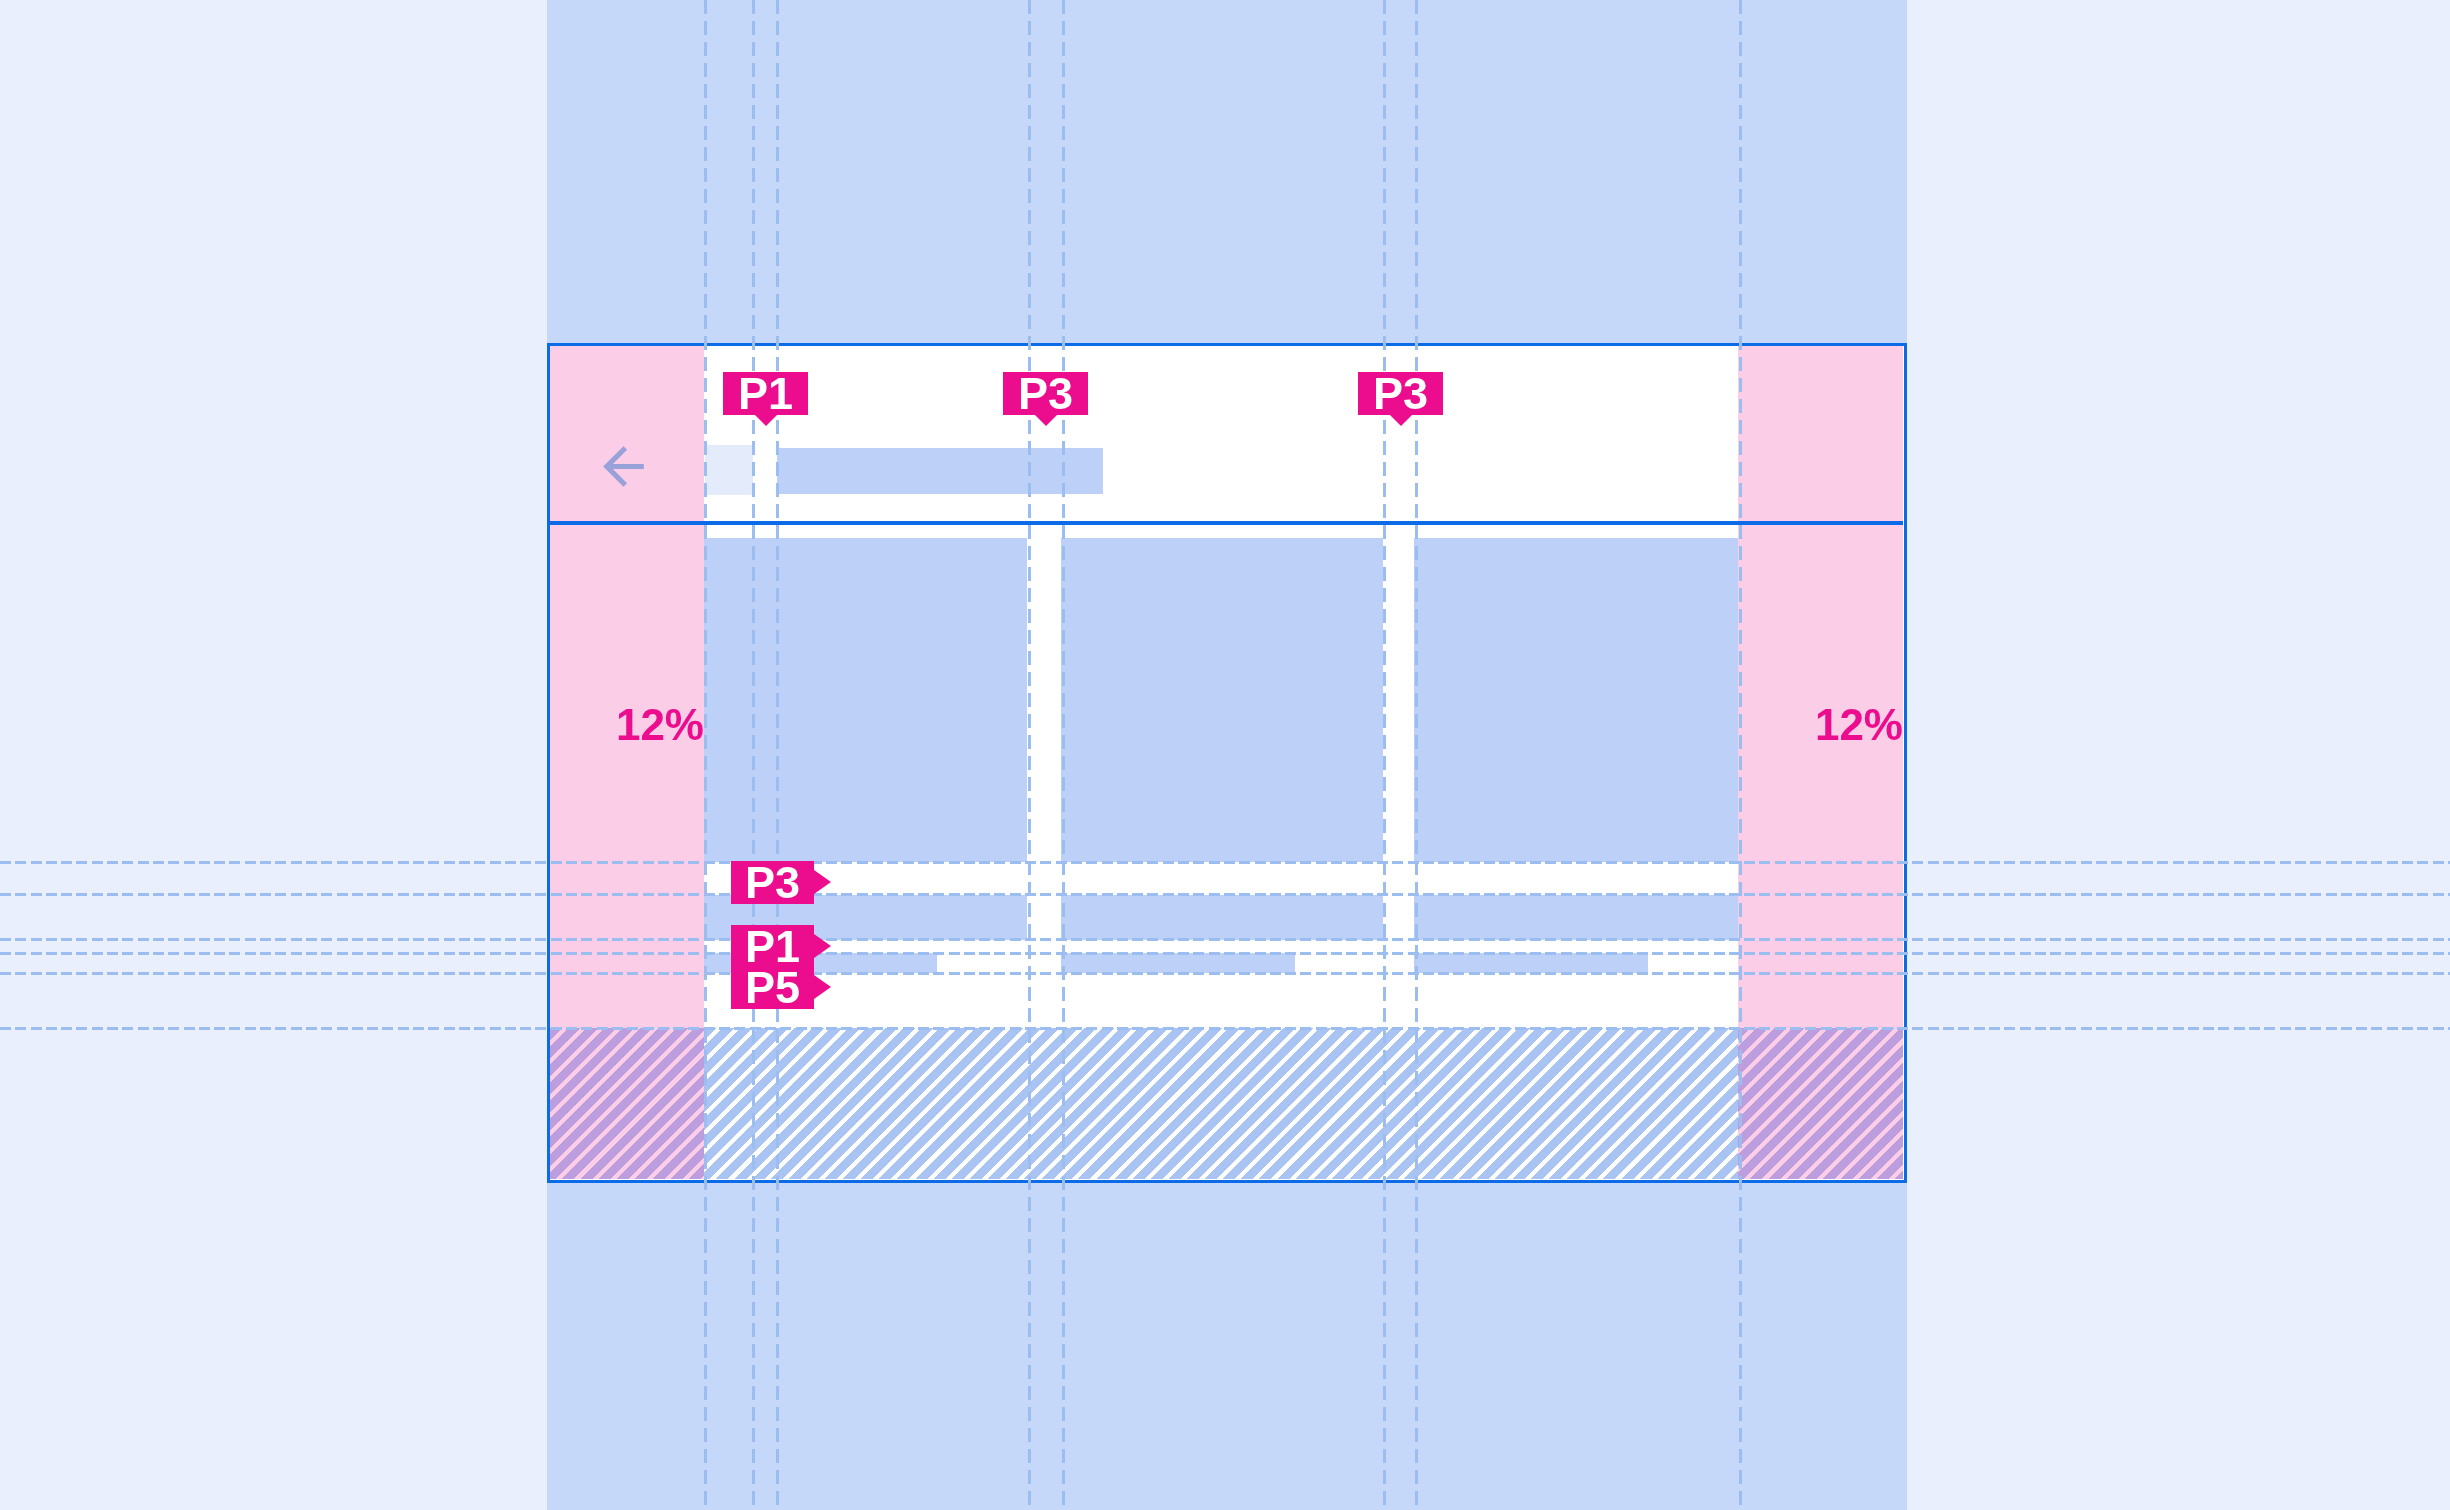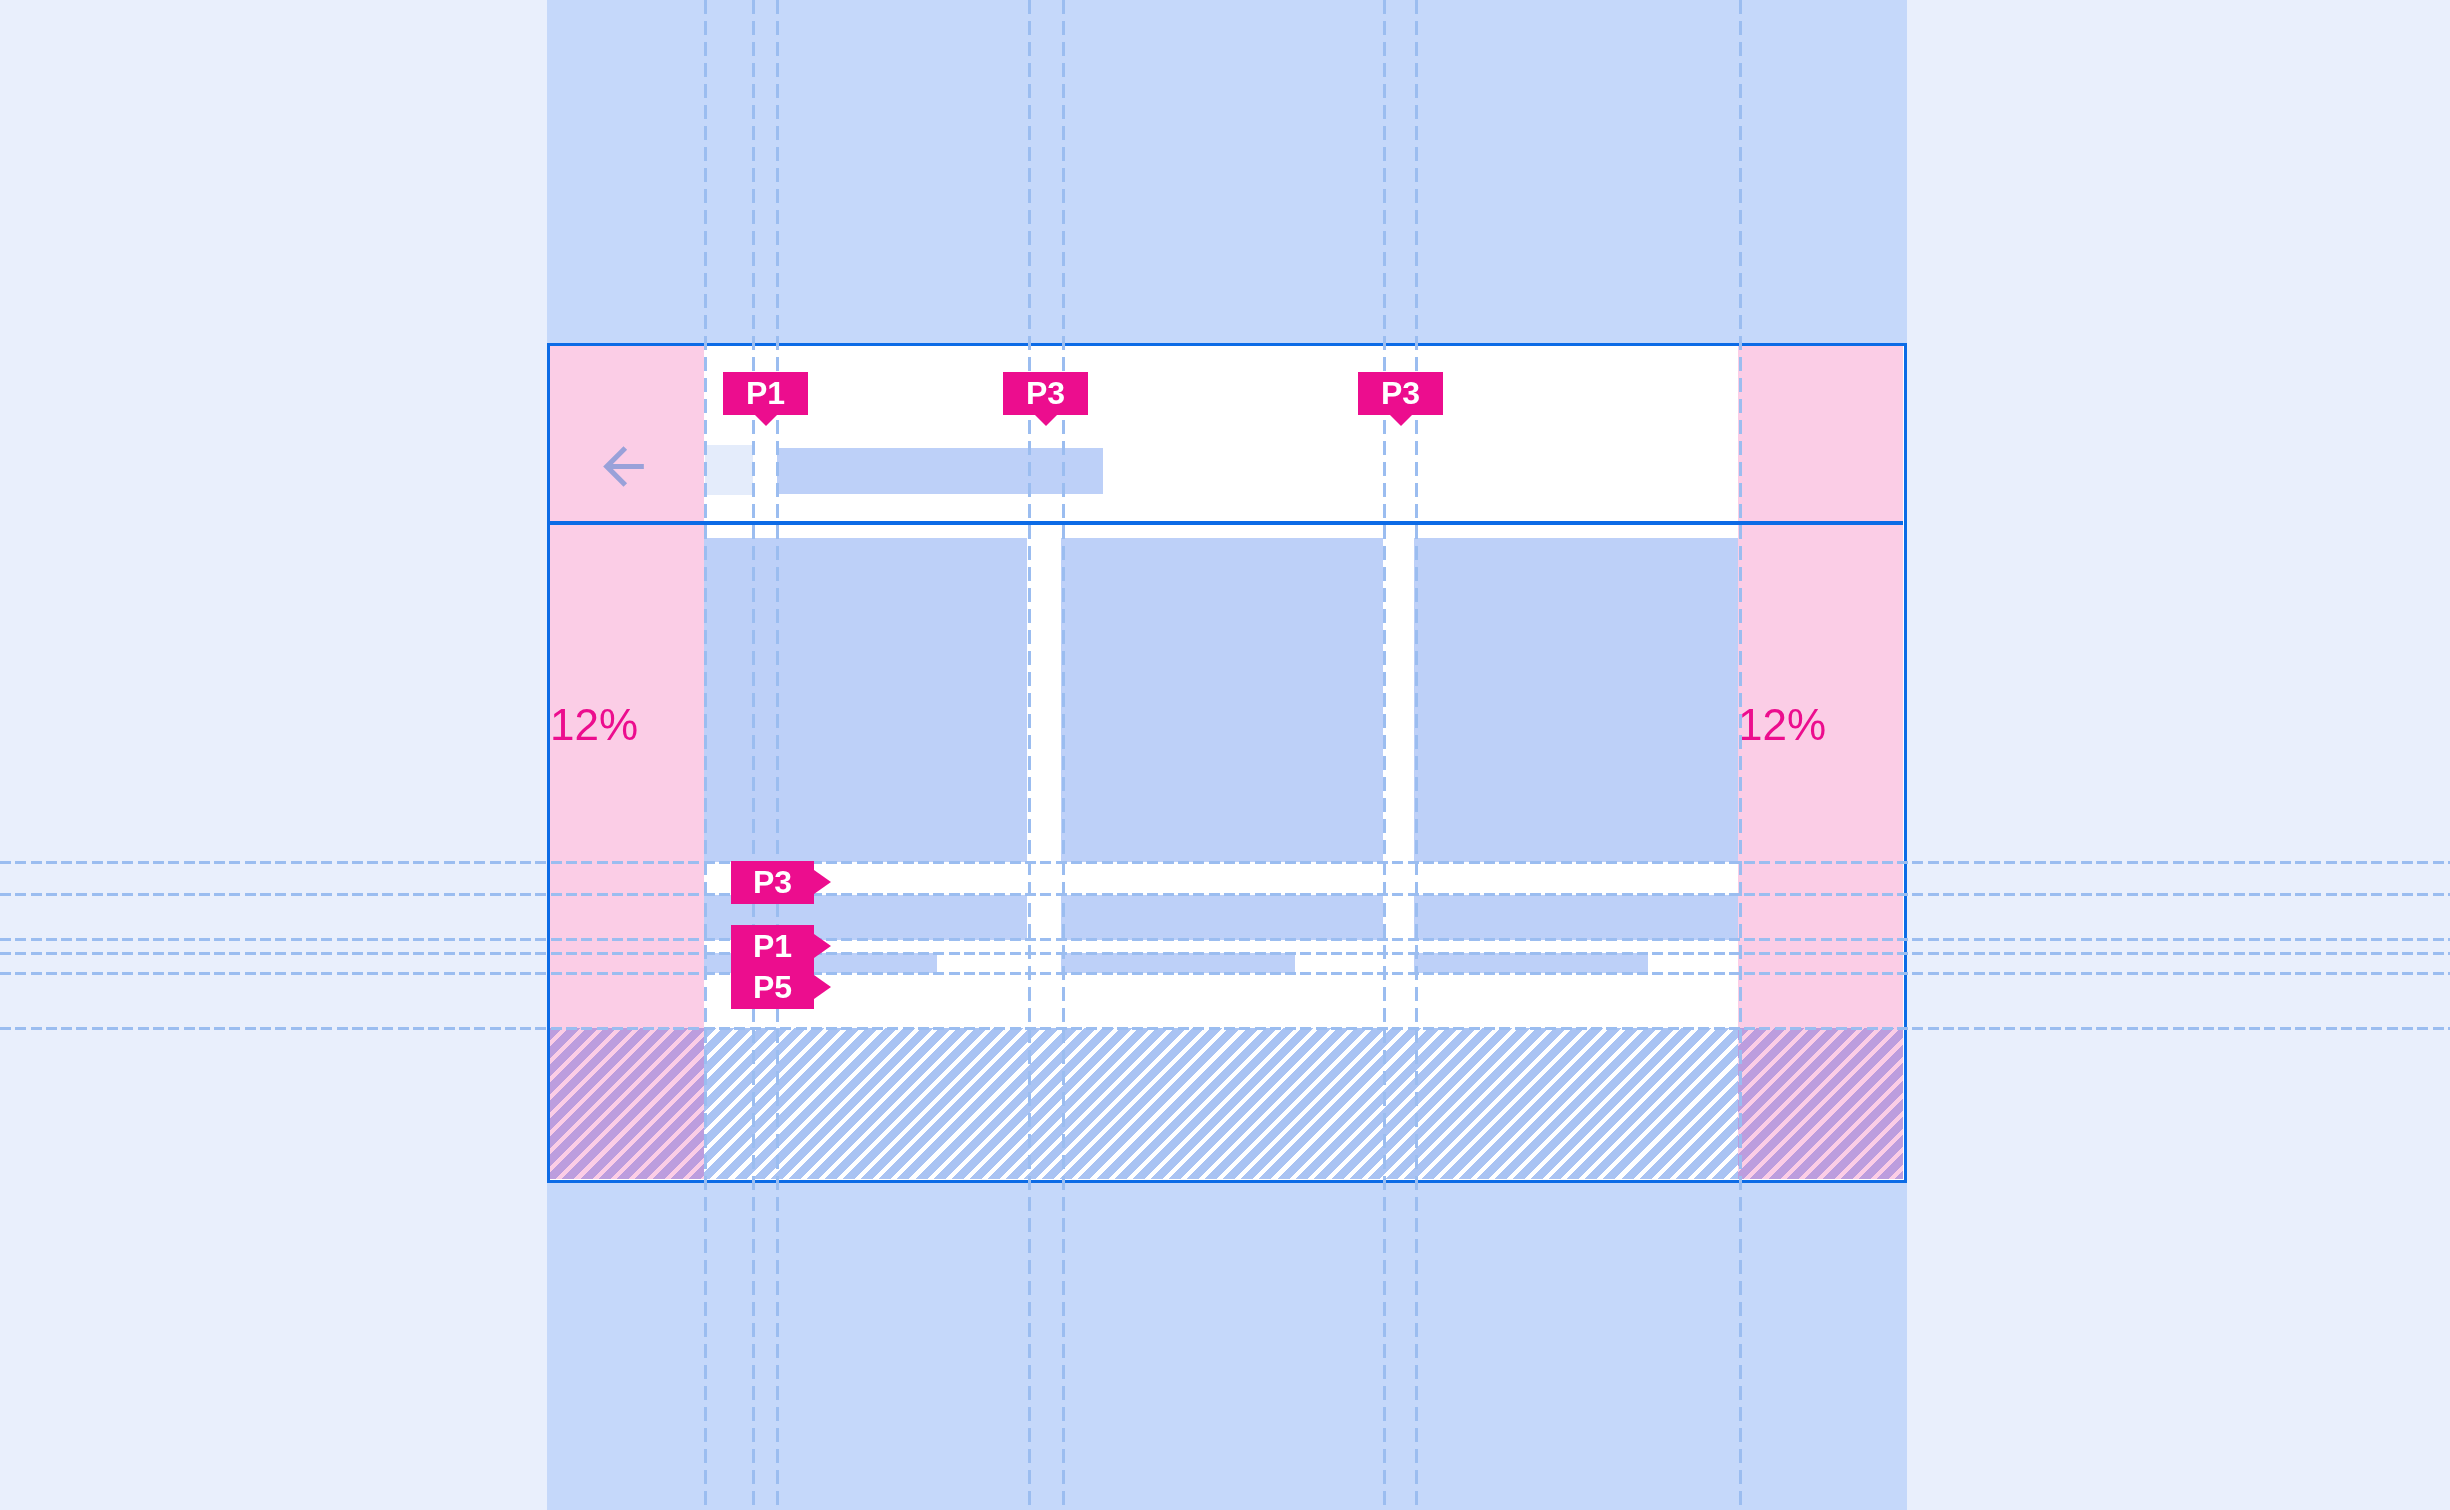--- a/index.html
+++ b/index.html
@@ -27,22 +27,22 @@
     box-sizing: border-box;
   }
   .card > * { position: absolute; }
 
   .margin-block { background: var(--pink, #FBCDE6); top: 0; height: 682px; }
   .margin-block.left  { left: 0;      width: 154px; }
   .margin-block.right { left: 1188px; width: 165px; }
 
   .pct-label {
     position: absolute; top: 349px; left: 0; width: 100%; height: 60px;
-    line-height: 60px; text-align: left;
-    font-size: 44px; font-weight: 400;
+    line-height: 60px; text-align: right;
+    font-size: 44px; font-weight: 700;
     color: var(--magenta, #EC0D8E);
   }
 
   .back-arrow { left: 43px; top: 90px; width: 61px; height: 61px; }
   .back-arrow path { fill: var(--arrow, #99A1D9); }
 
   .icon-ph  { left: 155px; top: 99px; width: 48px;  height: 50px; background: var(--icon-fill, #E4ECFB); }
   .title-ph { left: 227px; top: 102px; width: 326px; height: 46px; background: var(--fill-blue, #BDD0F8); }
 
   .divider { left: 0; top: 175px; width: 1353px; height: 4.3px; background: var(--border-blue, #0C6BE6); }
@@ -78,21 +78,21 @@
   }
   .hguide {
     position: absolute; left: 0; width: 2450px; height: 3.4px; z-index: 5;
     background: repeating-linear-gradient(90deg, var(--guide, #9BBDF0) 0 11px, transparent 11px 15.3px);
   }
 
   
   .tag {
     z-index: 10;
     background: var(--magenta, #EC0D8E);
-    color: #fff; font-weight: 700; font-size: 32px;
+    color: #fff; font-weight: 700; font-size: 45px;
     display: flex; align-items: center; justify-content: center;
   }
   .tag.top { width: 85px; height: 43px; top: 26px; }
   .tag.top::after {
     content: ""; position: absolute; top: 100%; left: 50%; margin-left: -11px;
     border-left: 11px solid transparent; border-right: 11px solid transparent;
     border-top: 11px solid var(--magenta, #EC0D8E);
   }
   .tag.side { width: 83px; height: 43px; left: 181px; }
   .tag.side::after {

